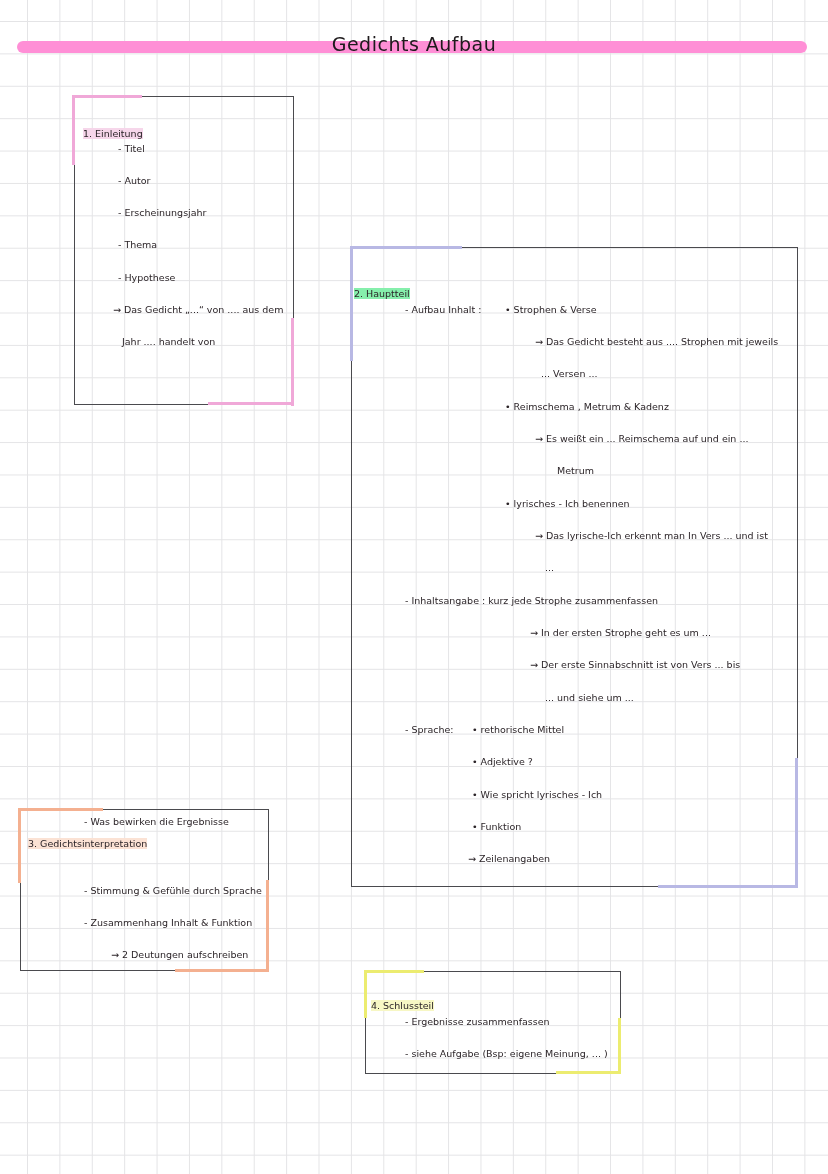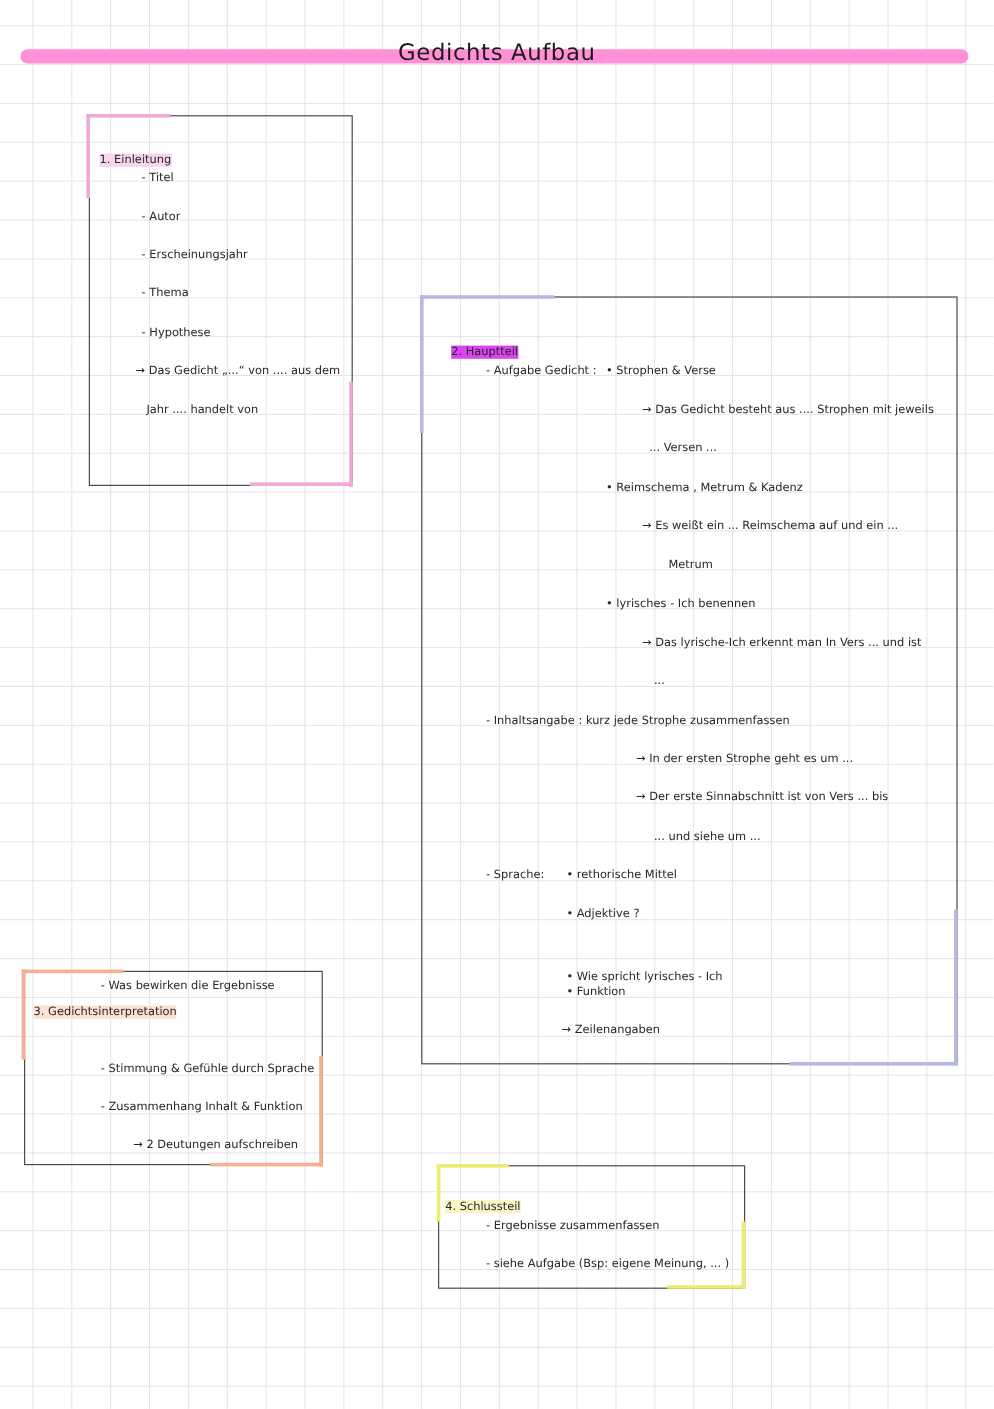--- a/index.html
+++ b/index.html
@@ -48,39 +48,39 @@
 <div class="t" style="left:118px;top:239px;">- Thema</div>
 <div class="t" style="left:118px;top:272px;">- Hypothese</div>
 <div class="t" style="left:113px;top:304px;">→ Das Gedicht „...“ von .... aus dem</div>
 <div class="t" style="left:122px;top:336px;">Jahr .... handelt von</div>
 
 <div class="box" style="left:351px;top:247px;width:447px;height:640px;"></div>
 <div class="hl" style="left:350px;top:246px;width:112px;height:3px;background:#b8b8e4;"></div>
 <div class="hl" style="left:350px;top:246px;width:3px;height:115px;background:#b8b8e4;"></div>
 <div class="hl" style="left:795px;top:758px;width:3px;height:130px;background:#b8b8e4;"></div>
 <div class="hl" style="left:658px;top:885px;width:140px;height:3px;background:#b8b8e4;"></div>
-<div class="t head" style="left:376px;top:271px;background:#d946ef;">2. Hauptteil</div>
-<div class="t" style="left:405px;top:304px;">- Aufgabe Gedicht :</div>
+<div class="t head" style="left:354px;top:271px;background:#86efac;">2. Hauptteil</div>
+<div class="t" style="left:405px;top:304px;">- Aufbau Inhalt :</div>
 <div class="t" style="left:505px;top:304px;">• Strophen &amp; Verse</div>
 <div class="t" style="left:535px;top:336px;">→ Das Gedicht besteht aus .... Strophen mit jeweils</div>
 <div class="t" style="left:541px;top:368px;">... Versen ...</div>
 <div class="t" style="left:505px;top:401px;">• Reimschema , Metrum &amp; Kadenz</div>
 <div class="t" style="left:535px;top:433px;">→ Es weißt ein ... Reimschema auf und ein ...</div>
 <div class="t" style="left:545px;top:465px;padding-left:12px;">Metrum</div>
 <div class="t" style="left:505px;top:498px;">• lyrisches - Ich benennen</div>
 <div class="t" style="left:535px;top:530px;">→ Das lyrische-Ich erkennt man In Vers ... und ist</div>
 <div class="t" style="left:545px;top:562px;">...</div>
 <div class="t" style="left:405px;top:595px;">- Inhaltsangabe : kurz jede Strophe zusammenfassen</div>
 <div class="t" style="left:530px;top:627px;">→ In der ersten Strophe geht es um ...</div>
 <div class="t" style="left:530px;top:659px;">→ Der erste Sinnabschnitt ist von Vers ... bis</div>
 <div class="t" style="left:545px;top:692px;">... und siehe um ...</div>
 <div class="t" style="left:405px;top:724px;">- Sprache:</div>
 <div class="t" style="left:472px;top:724px;">• rethorische Mittel</div>
 <div class="t" style="left:472px;top:756px;">• Adjektive ?</div>
-<div class="t" style="left:472px;top:809px;">• Wie spricht lyrisches - Ich</div>
+<div class="t" style="left:472px;top:789px;">• Wie spricht lyrisches - Ich</div>
 <div class="t" style="left:472px;top:821px;">• Funktion</div>
 <div class="t" style="left:468px;top:853px;">→ Zeilenangaben</div>
 
 <div class="box" style="left:20px;top:809px;width:249px;height:162px;"></div>
 <div class="hl" style="left:18px;top:808px;width:85px;height:3px;background:#f4b090;"></div>
 <div class="hl" style="left:18px;top:808px;width:3px;height:75px;background:#f4b090;"></div>
 <div class="hl" style="left:266px;top:880px;width:3px;height:92px;background:#f4b090;"></div>
 <div class="hl" style="left:175px;top:969px;width:94px;height:3px;background:#f4b090;"></div>
 <div class="t head" style="left:28px;top:821px;background:#fbe2d4;">3. Gedichtsinterpretation</div>
 <div class="t" style="left:84px;top:816px;">- Was bewirken die Ergebnisse</div>

